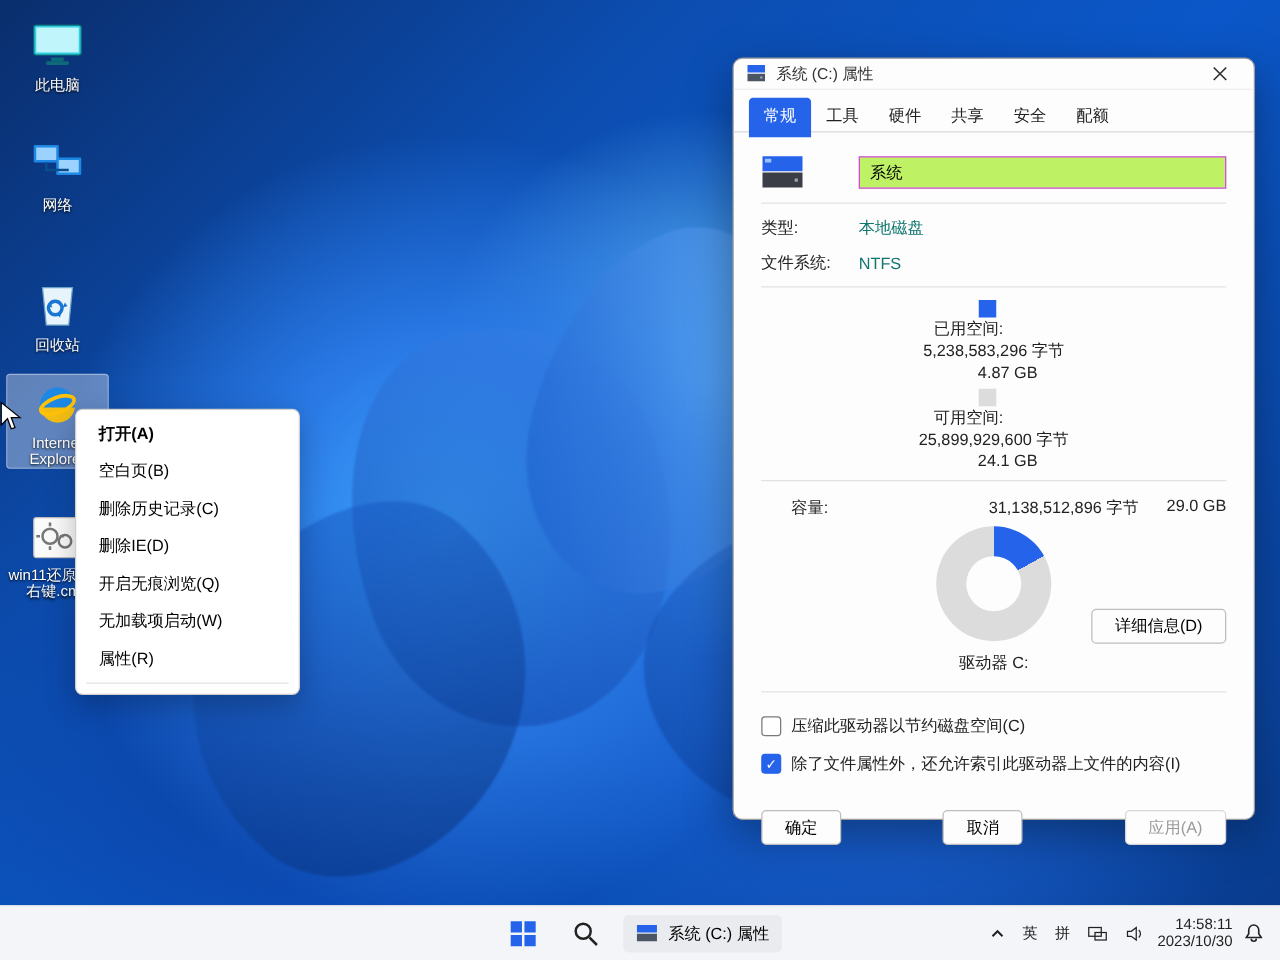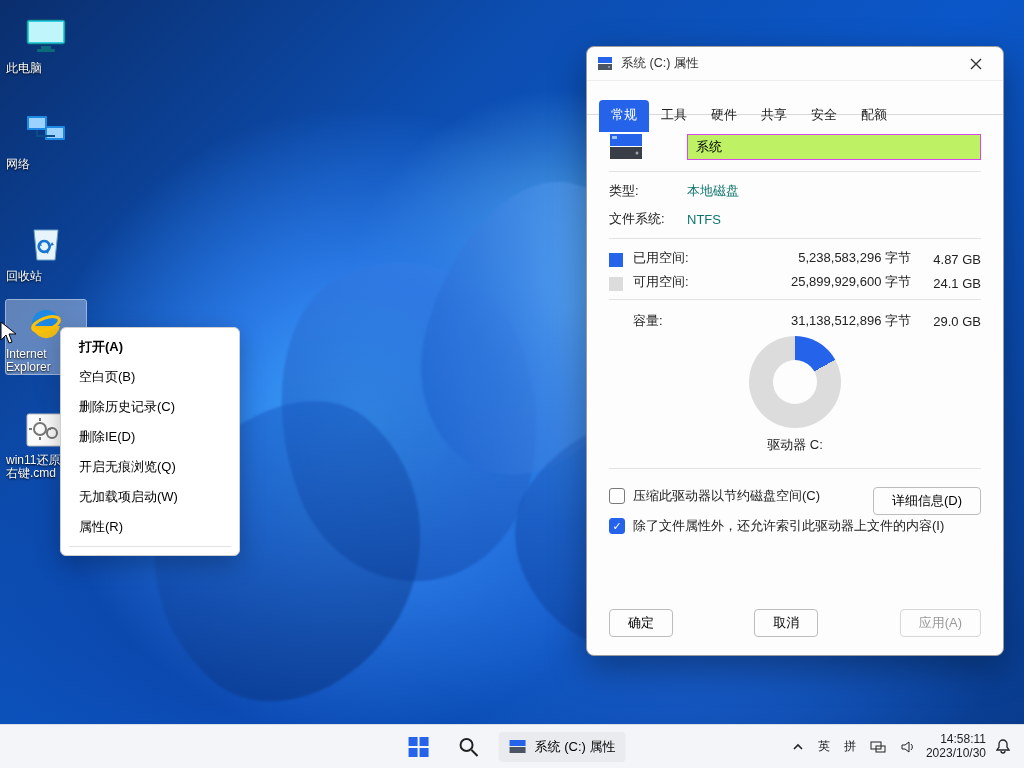--- a/index.html
+++ b/index.html
@@ -13,21 +13,21 @@
       radial-gradient(circle at 55% 40%, #6ec7ff 0%, transparent 30%),
       radial-gradient(circle at 70% 70%, #1e64d6 0%, transparent 35%),
       radial-gradient(circle at 25% 75%, #0c3fa0 0%, transparent 30%),
       linear-gradient(135deg, #0a2e6d 0%, #0c4db0 30%, #0b57c9 55%, #093a8a 100%);
   }
   
   .petal { position: absolute; border-radius: 48% 52% 55% 45% / 60% 40% 60% 40%;
            filter: blur(1px); opacity: .55; }
 
   
-  .dicon { position: absolute; left: 6px; width: 80px; color: #fff;
+  .dicon { position: absolute; left: 6px; width: 80px; text-align: center; color: #fff;
            font-size: 12px; text-shadow: 0 1px 2px #000; cursor: default; }
   .dicon .glyph { width: 48px; height: 40px; margin: 4px auto 4px; display: flex;
                   align-items: center; justify-content: center; }
   .dicon.sel { background: rgba(255,255,255,.35); outline: 1px solid rgba(255,255,255,.6);
                border-radius: 2px; }
 
   
   #ctxmenu { position: absolute; left: 60px; top: 327px; width: 180px;
              background: #ffffff; border: 1px solid #cfcfcf; border-radius: 6px;
              box-shadow: 0 8px 24px rgba(0,0,0,.25); padding: 4px 0; font-size: 13px; z-index: 10; }
@@ -41,40 +41,40 @@
              box-shadow: 0 12px 36px rgba(0,0,0,.35); z-index: 5; display: flex; flex-direction: column; }
   #propwin .titlebar { height: 34px; display: flex; align-items: center; padding: 0 10px;
                        font-size: 12.5px; color: #333; border-bottom: 1px solid #eee; }
   #propwin .titlebar .drvico { width: 16px; height: 16px; margin-right: 8px; }
   #propwin .titlebar .closex { margin-left: auto; width: 34px; height: 24px; display: flex;
                                align-items: center; justify-content: center; font-size: 14px;
                                color: #333; border-radius: 4px; }
 
   .tabs { position: relative; border-bottom: 1px solid #d9d9d9; display: flex; padding: 0 12px; gap: 0;
           font-size: 13px; height: 34px; align-items: flex-end; }
-  .tab  { padding: 7px 12px 6px; color: #222; cursor: default; position: relative; top: 18px;
+  .tab  { padding: 7px 12px 6px; color: #222; cursor: default; position: relative; top: 5px;
           border-bottom: 2px solid transparent; }
   .tab.active { color: #fff; background:#2563eb; border-radius: 4px 4px 0 0;
                 padding-top:6px; padding-bottom:6px; }
 
   .body { flex: 1; padding: 18px 22px 14px; font-size: 13px; color: #222; }
   .row  { display: flex; align-items: center; margin-bottom: 10px; }
   .lab  { width: 78px; color: #222; }
   .val  { color: #0f766e; }
   .nameinput { flex: 1; height: 26px; padding: 2px 8px; border: 1px solid #d946ef;
                font-size: 13px; background: #bef264; }
   hr.thin { border: none; border-top: 1px solid #e2e2e2; margin: 8px 0 10px; }
 
-  .space-row { display:flex; align-items:flex-end; margin: 6px 0; }
+  .space-row { display:flex; align-items:center; margin: 6px 0; flex-direction: column; }
   .space-row .sq { width: 14px; height: 14px; margin-right: 10px; }
   .space-row .slabel { width: 96px; }
   .space-row .bytes { flex:1; text-align:right; }
   .space-row .gb { width: 70px; text-align:right; }
 
-  .cap-row { display:flex; align-items:center; margin-top:12px; }
+  .cap-row { display:flex; align-items:flex-start; margin-top:12px; }
 
   .piewrap { display:flex; flex-direction:column; align-items:center; margin-top:6px; }
   .pie { width: 92px; height: 92px; border-radius:50%; position:relative;
          background: conic-gradient(#2563eb 0deg 60deg, #dcdcdc 60deg 360deg); }
   .pie::after { content:""; position:absolute; inset: 24px; background:#fdfdfd; border-radius:50%; }
   .detailsbtn { position:absolute; right:22px; top: 440px; }
 
   .btn { display:inline-flex; align-items:center; justify-content:center;
          height: 28px; padding: 0 18px; font-size: 13px; background:#fdfdfd;
          border: 1px solid #bdbdbd; border-radius: 4px; cursor: default; }

